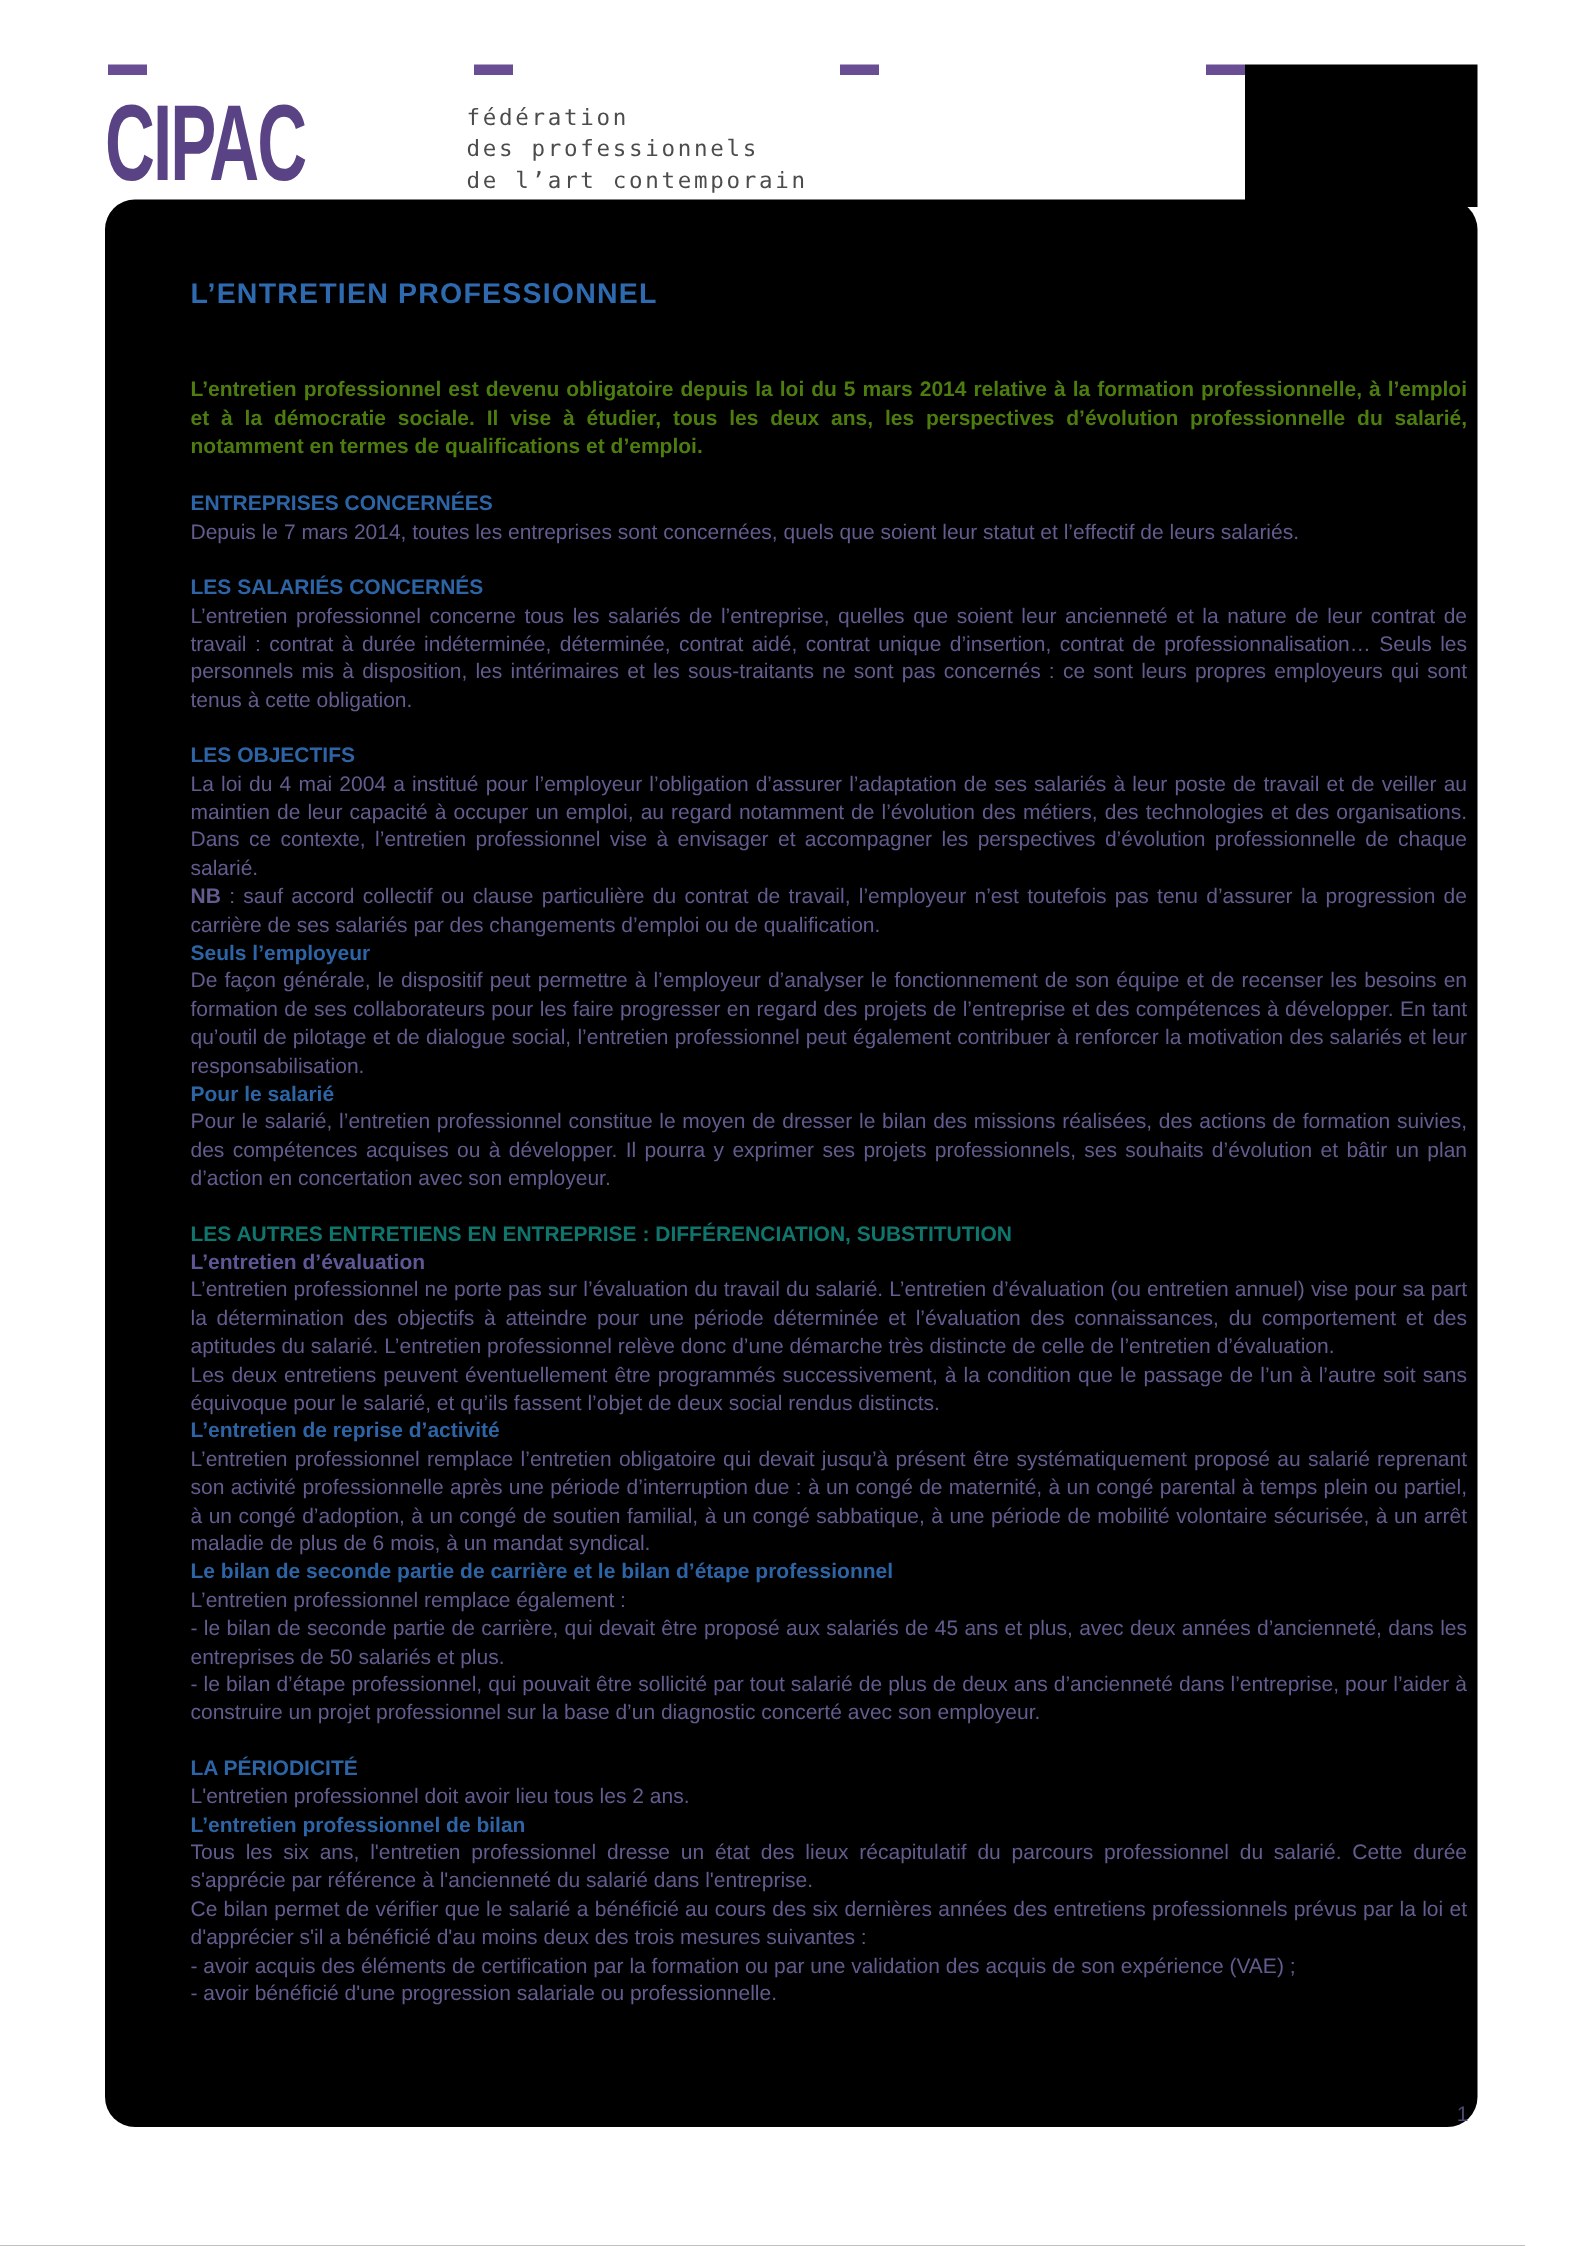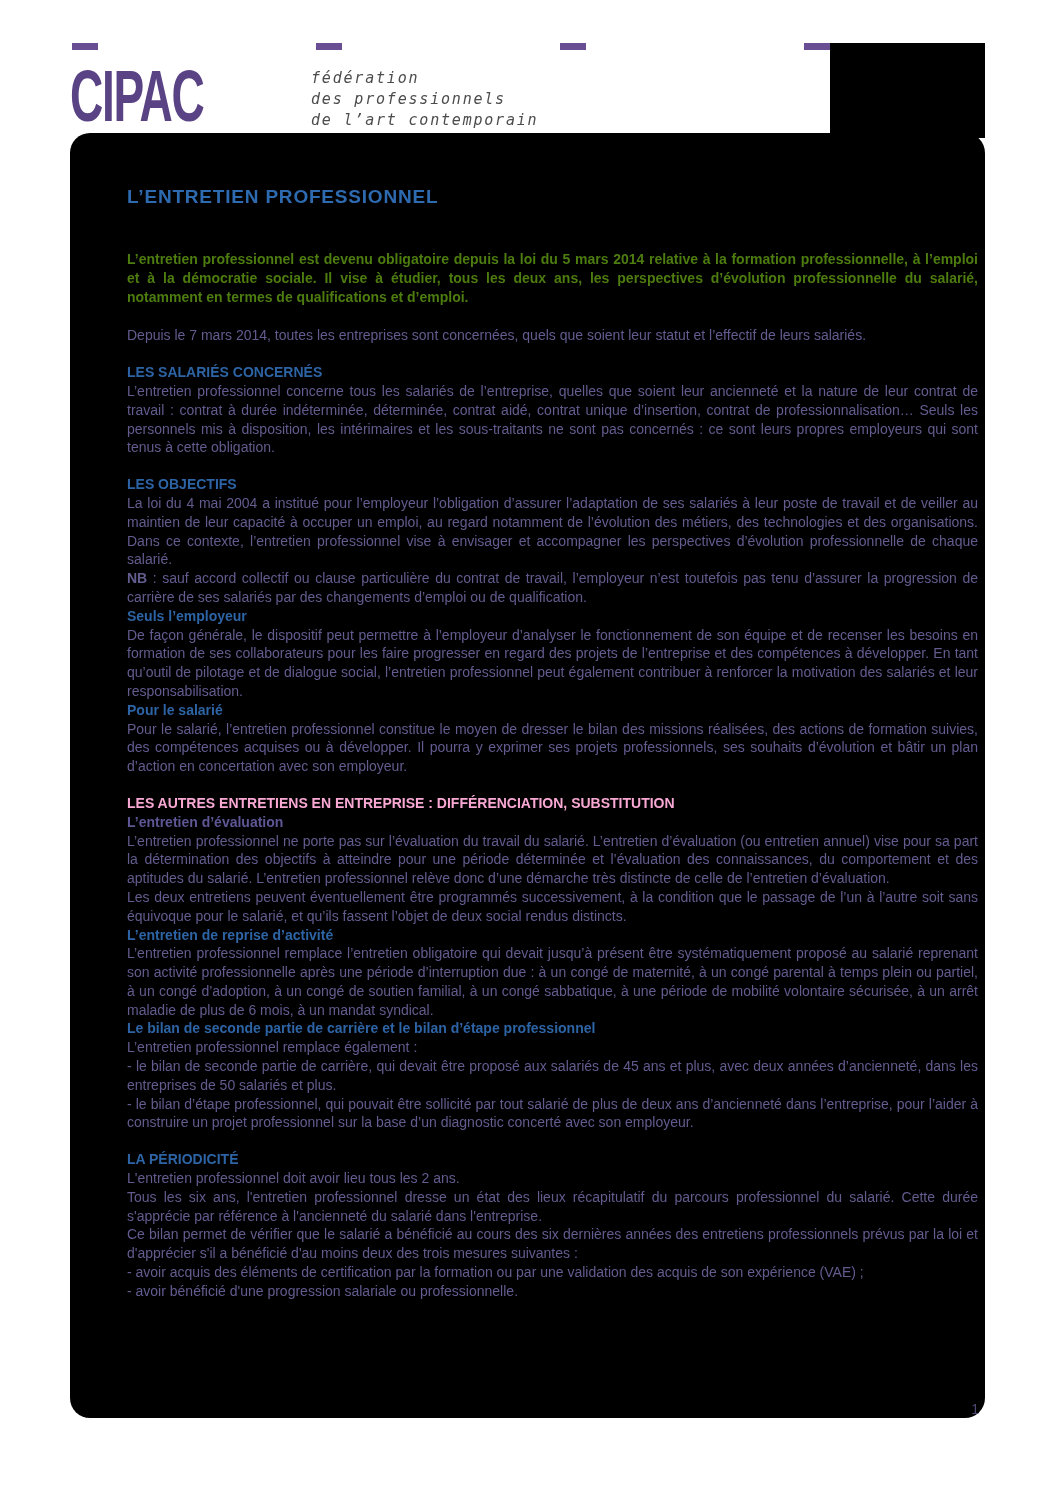--- a/index.html
+++ b/index.html
@@ -15,40 +15,40 @@
   
   .logo {
     position:absolute; left:70px; top:60px;
     font-family:"Liberation Sans", sans-serif; font-weight:bold; font-size:72px;
     letter-spacing:-2px; color:#5a4384; line-height:72px;
     transform:scaleX(0.64); transform-origin:left top;
   }
   .tagline {
     position:absolute; left:311px; top:68px;
     font-family:"DejaVu Sans Mono", monospace; font-size:15px; line-height:21px;
-    letter-spacing:1.8px; color:#4c4c4c; white-space:pre;font-style:italic;
+    letter-spacing:1.8px; color:#4c4c4c; white-space:pre;
   }
 
   
   .corner-rect { position:absolute; left:830px; top:43px; width:155px; height:95px; background:#000000; }
   .blackbox { position:absolute; left:70px; top:133px; width:915px; height:1285px; background:#000000;border-radius:20px; }
 
   .content { position:absolute; left:0; top:0; width:915px; height:1285px; padding:53px 7px 0 57px; }
 
   .doc-title {
     color:#2d6ab0; font-size:19px; font-weight:bold; letter-spacing:0.8px;
     line-height:21px; margin-bottom:43px;
   }
   .intro {
     color:#4d7c0f; font-weight:bold; font-size:14px; line-height:18.8px;
     text-align:justify; margin-bottom:20px;
   }
   .section + .section { margin-top:18px; }
   .sec-heading { font-size:14px; font-weight:bold; line-height:18.8px; color:#2d64a5; }
-  .sec-heading.purple { color:#f9a8d4; }
+  .sec-heading.purple { color:#0f766e; }
   .subheading { font-size:14px; font-weight:bold; line-height:18.8px; color:#2d64a5; }
   .subheading.purple { color:#5e5796; }
   .para {
     color:#635c8f; font-size:14px; line-height:18.8px; text-align:justify;
   }
   .para strong { font-weight:bold; }
   .page-num {
     position:absolute; right:6px; bottom:2px; color:#4f4973; font-size:14px; line-height:14px;
   }
 </style>
@@ -66,20 +66,21 @@
 de l’art contemporain</div>
 
 <div class="corner-rect"></div>
 
 <div class="blackbox">
   <div class="content">
     <div class="doc-title">L’ENTRETIEN PROFESSIONNEL</div>
     <div class="intro">L’entretien professionnel est devenu obligatoire depuis la loi du 5 mars 2014 relative à la formation professionnelle, à l’emploi et à la démocratie sociale. Il vise à étudier, tous les deux ans, les perspectives d’évolution professionnelle du salarié, notamment en termes de qualifications et d’emploi.</div>
     <div id="sections">
         <div class="section">
+          <div class="sec-heading">ENTREPRISES CONCERNÉES</div>
           <p class="para">Depuis le 7 mars 2014, toutes les entreprises sont concernées, quels que soient leur statut et l’effectif de leurs salariés.</p>
         </div>
         <div class="section">
           <div class="sec-heading">LES SALARIÉS CONCERNÉS</div>
           <p class="para">L’entretien professionnel concerne tous les salariés de l’entreprise, quelles que soient leur ancienneté et la nature de leur contrat de travail : contrat à durée indéterminée, déterminée, contrat aidé, contrat unique d’insertion, contrat de professionnalisation… Seuls les personnels mis à disposition, les intérimaires et les sous-traitants ne sont pas concernés : ce sont leurs propres employeurs qui sont tenus à cette obligation.</p>
         </div>
         <div class="section">
           <div class="sec-heading">LES OBJECTIFS</div>
           <p class="para">La loi du 4 mai 2004 a institué pour l’employeur l’obligation d’assurer l’adaptation de ses salariés à leur poste de travail et de veiller au maintien de leur capacité à occuper un emploi, au regard notamment de l’évolution des métiers, des technologies et des organisations. Dans ce contexte, l’entretien professionnel vise à envisager et accompagner les perspectives d’évolution professionnelle de chaque salarié.</p>
           <p class="para"><strong>NB</strong> : sauf accord collectif ou clause particulière du contrat de travail, l’employeur n’est toutefois pas tenu d’assurer la progression de carrière de ses salariés par des changements d’emploi ou de qualification.</p>
@@ -96,20 +97,21 @@
           <div class="subheading">L’entretien de reprise d’activité</div>
           <p class="para">L’entretien professionnel remplace l’entretien obligatoire qui devait jusqu’à présent être systématiquement proposé au salarié reprenant son activité professionnelle après une période d’interruption due : à un congé de maternité, à un congé parental à temps plein ou partiel, à un congé d’adoption, à un congé de soutien familial, à un congé sabbatique, à une période de mobilité volontaire sécurisée, à un arrêt maladie de plus de 6 mois, à un mandat syndical.</p>
           <div class="subheading">Le bilan de seconde partie de carrière et le bilan d’étape professionnel</div>
           <p class="para">L’entretien professionnel remplace également :</p>
           <p class="para">- le bilan de seconde partie de carrière, qui devait être proposé aux salariés de 45 ans et plus, avec deux années d’ancienneté, dans les entreprises de 50 salariés et plus.</p>
           <p class="para">- le bilan d’étape professionnel, qui pouvait être sollicité par tout salarié de plus de deux ans d’ancienneté dans l’entreprise, pour l’aider à construire un projet professionnel sur la base d’un diagnostic concerté avec son employeur.</p>
         </div>
         <div class="section">
           <div class="sec-heading">LA PÉRIODICITÉ</div>
           <p class="para">L'entretien professionnel doit avoir lieu tous les 2 ans.</p>
+          <div class="subheading">L’entretien professionnel de bilan</div>
           <p class="para">Tous les six ans, l'entretien professionnel dresse un état des lieux récapitulatif du parcours professionnel du salarié. Cette durée s'apprécie par référence à l'ancienneté du salarié dans l'entreprise.</p>
           <p class="para">Ce bilan permet de vérifier que le salarié a bénéficié au cours des six dernières années des entretiens professionnels prévus par la loi et d'apprécier s'il a bénéficié d'au moins deux des trois mesures suivantes :</p>
           <p class="para">- avoir acquis des éléments de certification par la formation ou par une validation des acquis de son expérience (VAE) ;</p>
           <p class="para">- avoir bénéficié d'une progression salariale ou professionnelle.</p>
         </div>
       </div>
   </div>
   <div class="page-num">1</div>
 </div>
 

